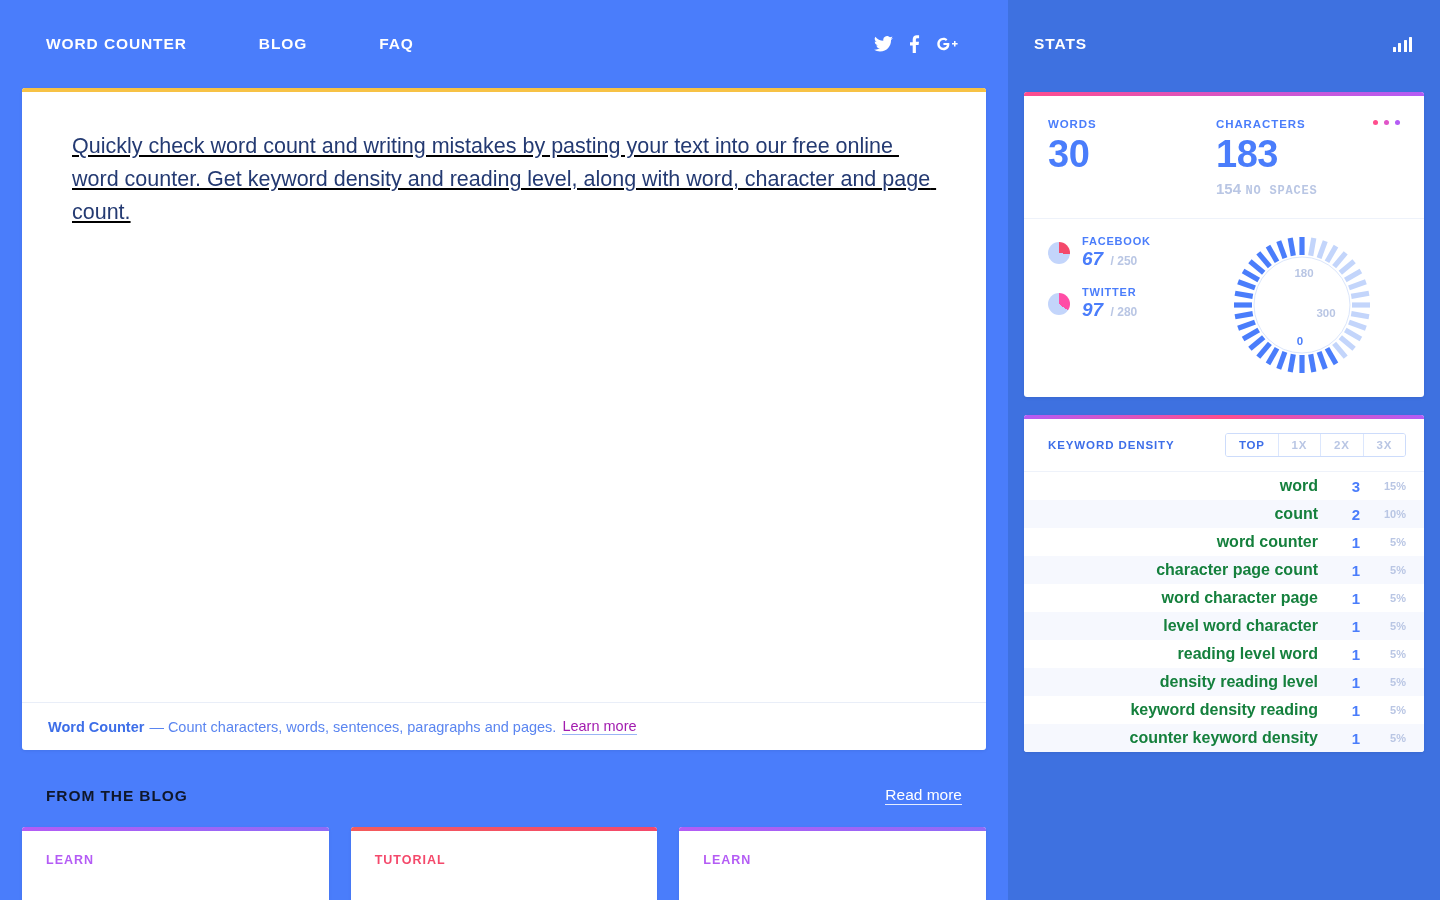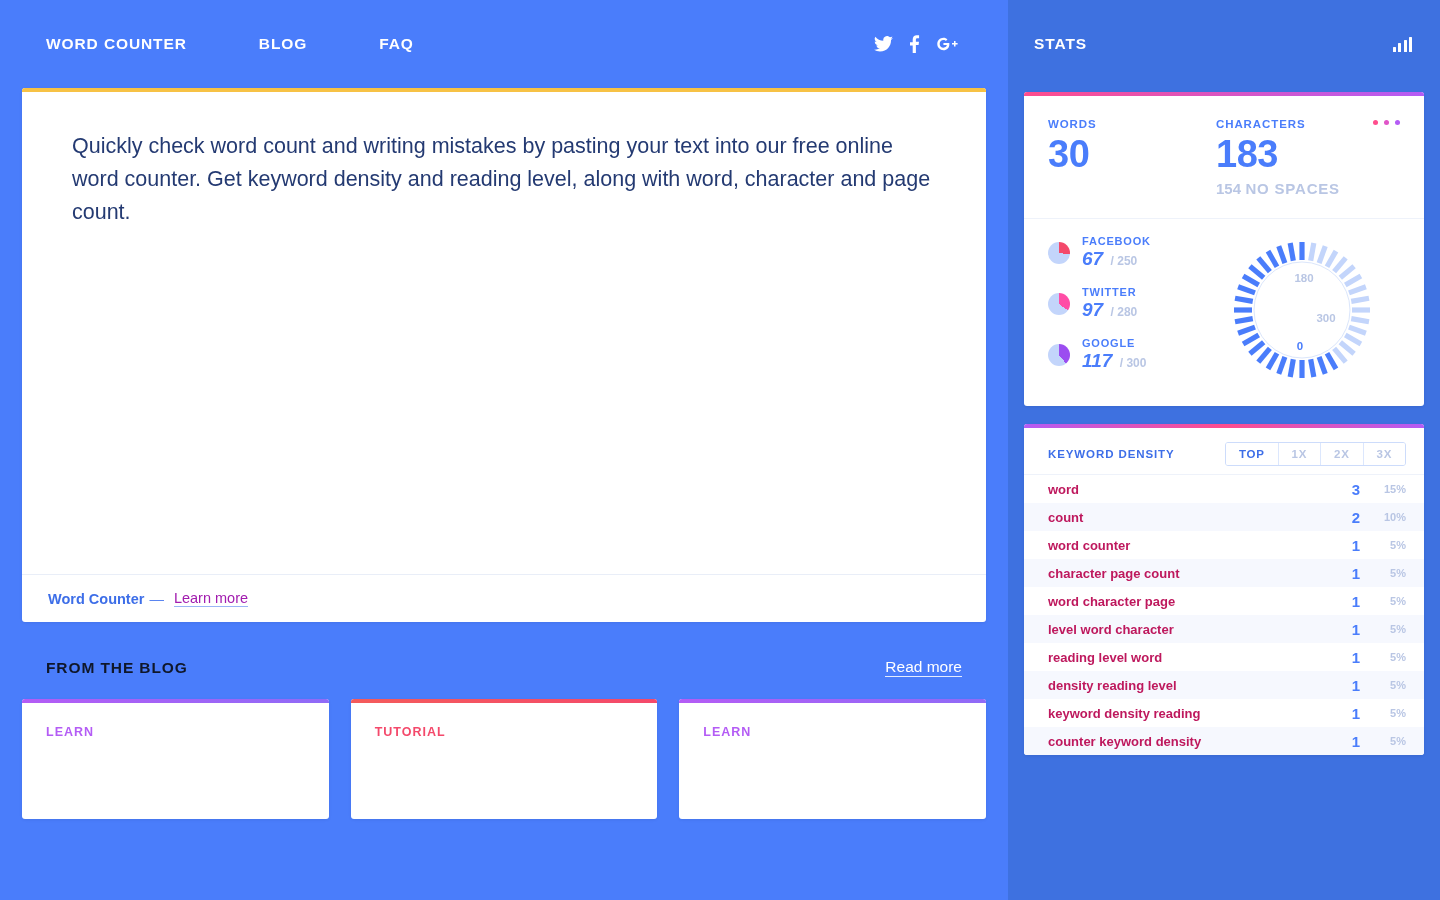--- a/index.html
+++ b/index.html
@@ -31,24 +31,25 @@
   .nav-item.small { margin-right: 64px; }
   .spacer { flex: 1; }
   .social { display: flex; align-items: center; gap: 16px; padding-right: 26px; }
   .social svg { display: block; }
 
   
   .editor-card {
     margin: 0 22px 0 22px;
     background: #ffffff;
     border-radius: 3px;
-    height: 534px;
+    height: 662px;
     position: relative;
     box-shadow: 0 1px 3px rgba(20,40,90,0.10);
     overflow: hidden;
+    text-decoration: underline;
   }
   .editor-accent {
     height: 4px; width: 100%;
     background: #f7c245;
   }
   .editor-body {
     padding: 38px 50px 20px 50px;
     height: 610px;
     overflow: hidden;
   }
@@ -144,62 +145,62 @@
   }
   .count-value {
     color: #4a7dfb; font-size: 38px; font-weight: bold;
     line-height: 44px; letter-spacing: -0.5px;
   }
   .count-sub { margin-top: 4px; }
   .count-sub .n {
     color: #b9c6e4; font-size: 15px; font-weight: bold;
   }
   .count-sub .t {
-    color: #b9c6e4; font-size: 15px; font-weight: bold; letter-spacing: 0.8px;
+    color: #b9c6e4; font-size: 12px; font-weight: bold; letter-spacing: 0.8px; font-family: Liberation Mono, monospace;
   }
   .dots { position: absolute; right: 24px; top: 24px; display: flex; gap: 6px; cursor: pointer; }
   .dots span { width: 5px; height: 5px; border-radius: 50%; display: block; }
 
   .social-gauge { display: flex; padding: 12px 18px 18px 24px; }
   .social-list { width: 150px; padding-top: 4px; }
   .social-item { display: flex; align-items: center; margin-bottom: 16px; }
   .pie { width: 22px; height: 22px; border-radius: 50%; margin-right: 12px; flex: 0 0 22px; }
   .si-label { color: #4a7dfb; font-size: 11px; font-weight: bold; letter-spacing: 0.8px; }
   .si-value { margin-top: 1px; }
   .si-value .n { color: #4a7dfb; font-size: 19px; font-weight: bold; font-style: italic; }
   .si-value .d { color: #b9c6e4; font-size: 12px; font-weight: bold; margin-left: 3px; }
 
   .gauge-wrap { flex: 1; display: flex; align-items: center; justify-content: center; }
 
   
   .kd-panel { margin-top: 18px; }
   .kd-head {
     display: flex; align-items: center;
-    padding: 14px 18px 8px 24px;
+    padding: 14px 18px 14px 24px;
     border-bottom: 1px solid #eef2fa;
   }
   .kd-title { color: #3d6ee8; font-size: 11.5px; font-weight: bold; letter-spacing: 0.9px; }
   .seg {
     margin-left: auto; display: flex;
     border: 1px solid #cddcfb; border-radius: 3px; overflow: hidden;
   }
   .seg-btn {
     padding: 5px 13px; font-size: 11.5px; font-weight: bold;
     color: #b9c6e4; letter-spacing: 0.7px; cursor: pointer;
     border-right: 1px solid #dce7fd; background: #fff;
   }
   .seg-btn:last-child { border-right: none; }
   .seg-btn.active { color: #3d6ee8; }
 
   .kd-row {
     display: flex; align-items: center;
     padding: 0 18px 0 24px; height: 28px;
   }
   .kd-row.alt { background: #f6f8fe; }
-  .kd-term { color: #be185d; font-size: 13px; font-weight: bold; flex: 1; }
+  .kd-term { color: #15803d; font-size: 16px; font-weight: bold; flex: 1; text-align: right; }
   .kd-count { color: #4a7dfb; font-size: 15px; font-weight: bold; width: 42px; text-align: right; }
   .kd-pct { color: #b9c6e4; font-size: 11px; font-weight: bold; width: 46px; text-align: right; }
 </style>
 </head>
 <body>
 
 <div class="app">
 
   <div class="left">
 
@@ -231,20 +232,21 @@
     </div>
 
     <div class="editor-card">
       <div class="editor-accent"></div>
       <div class="editor-body">
         <div class="editor-text">Quickly check word count and writing mistakes by pasting your text into our free online word counter. Get keyword density and reading level, along with word, character and page count.</div>
       </div>
       <div class="editor-footer">
         <span class="ef-strong">Word Counter</span>
         <span class="ef-dash">—</span>
+        <span class="ef-text">Count characters, words, sentences, paragraphs and pages.</span>
         <a class="ef-link">Learn more</a>
       </div>
     </div>
 
     <div class="blog-head">
       <div class="blog-title">FROM THE BLOG</div>
       <a class="blog-more">Read more</a>
     </div>
 
     <div class="blog-cards">
@@ -315,30 +317,20 @@
               </div>
             </div>
           </div>
           <div class="social-item">
             <span class="pie" id="pie1" style="background: conic-gradient(rgb(255, 77, 166) 0deg, rgb(255, 77, 166) 126deg, rgb(195, 213, 251) 126deg, rgb(195, 213, 251) 360deg);"></span>
             <div>
               <div class="si-label">TWITTER</div>
               <div class="si-value">
                 <span class="n">97</span>
                 <span class="d">/ 280</span>
-              </div>
-            </div>
-          </div>
-          <div class="social-item">
-            <span class="pie" id="pie2" style="background: conic-gradient(rgb(155, 77, 240) 0deg, rgb(155, 77, 240) 140deg, rgb(195, 213, 251) 140deg, rgb(195, 213, 251) 360deg);"></span>
-            <div>
-              <div class="si-label">GOOGLE</div>
-              <div class="si-value">
-                <span class="n">117</span>
-                <span class="d">/ 300</span>
               </div>
             </div>
           </div>
         </div>
         <div class="gauge-wrap">
           <svg id="gauge" width="148" height="148" viewBox="0 0 148 148">
               <circle cx="74" cy="74" r="48" fill="none" stroke="#dbe6fb" stroke-width="1"></circle>
               <line x1="74" y1="24" x2="74" y2="6" stroke="#4a7dfb" stroke-width="5.2"></line>
               <line x1="65.31759111665349" y1="24.7596123493896" x2="62.19192391864874" y2="7.033072795169858" stroke="#4a7dfb" stroke-width="5.2"></line>
               <line x1="56.89899283371656" y1="27.015368960704578" x2="50.74263025385453" y2="10.100901786558225" stroke="#4a7dfb" stroke-width="5.2"></line>

